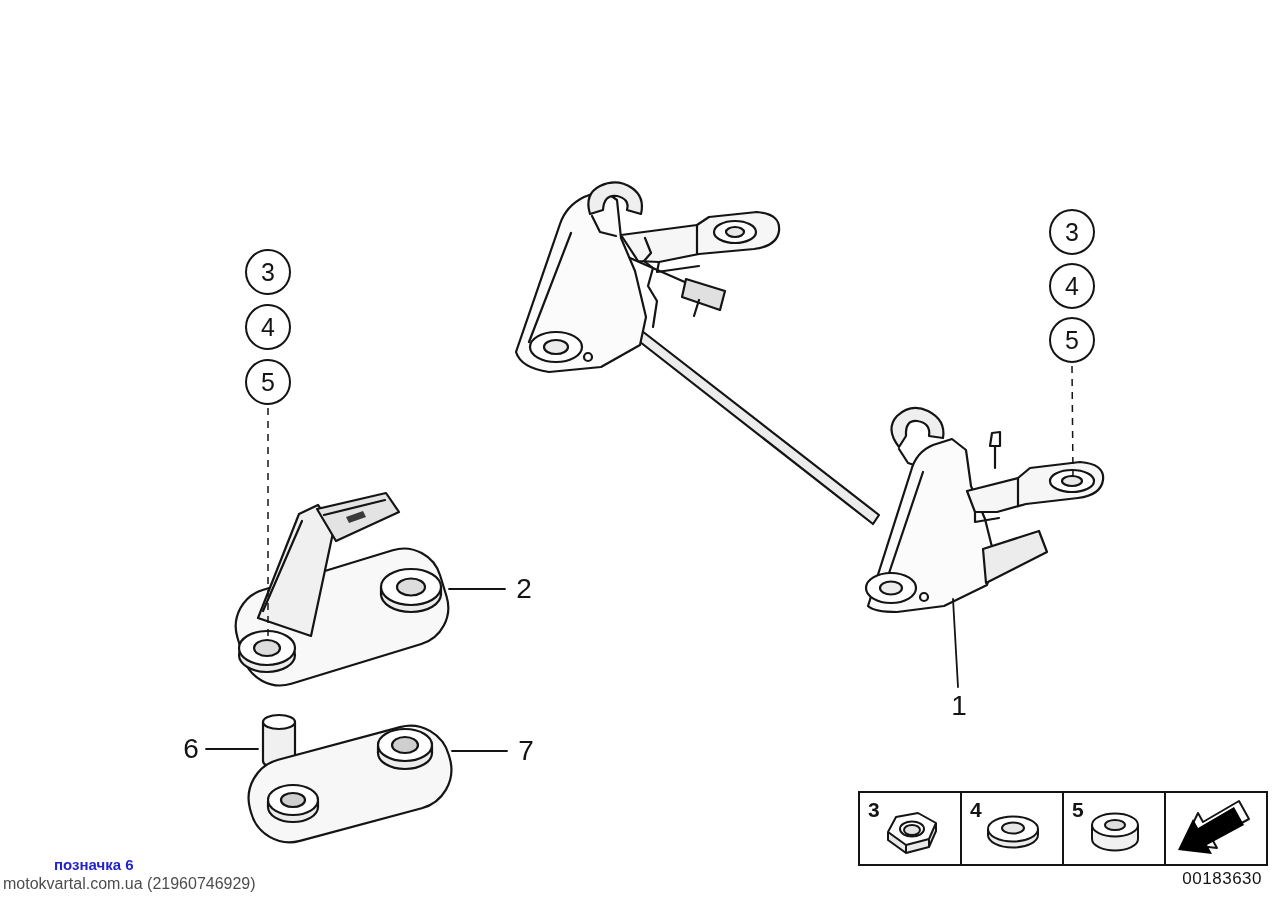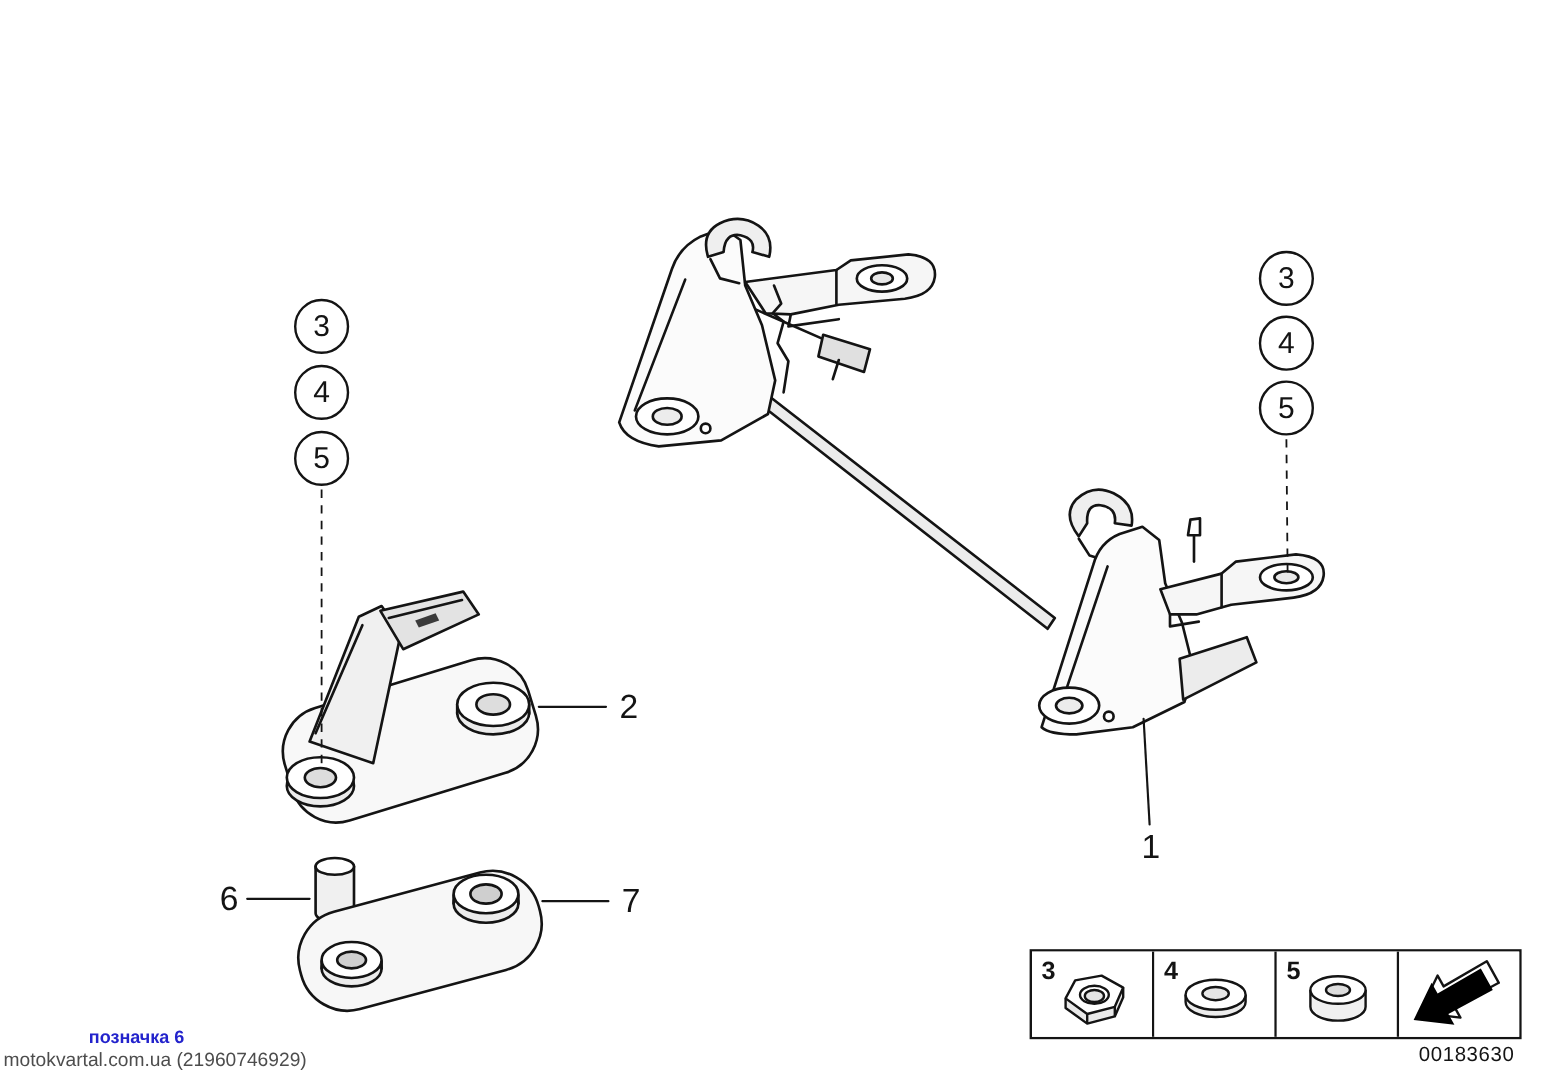--- a/index.html
+++ b/index.html
@@ -49,21 +49,21 @@
   }
   .legend-icon { position: absolute; left: 2px; top: 5px; }
   .doc-number {
     position: absolute;
     right: 25px; top: 869px;
     font-size: 17px;
     letter-spacing: 0.5px;
   }
   .note-blue {
     position: absolute;
-    left: 74px; top: 856px;
+    left: 54px; top: 856px;
     font-size: 15px; font-weight: bold;
     color: #2323cc;
   }
   .watermark {
     position: absolute;
     left: 3px; top: 875px;
     font-size: 16px;
     color: #4d4d4d;
   }
 </style>

